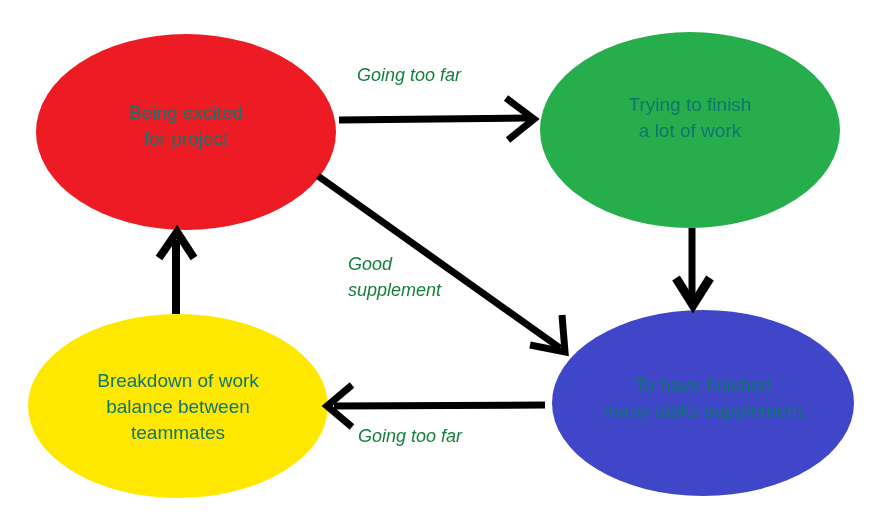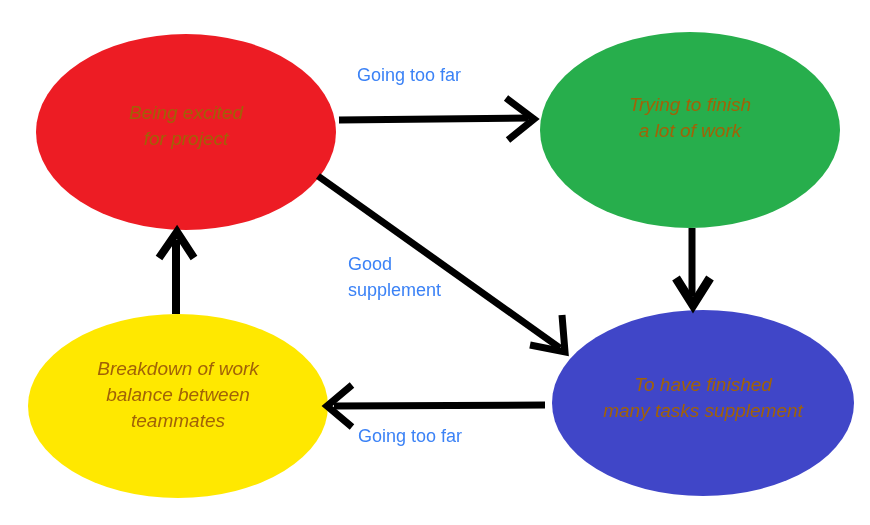--- a/index.html
+++ b/index.html
@@ -18,41 +18,41 @@
   #diagram-svg {
     position: absolute;
     left: 0;
     top: 0;
     width: 870px;
     height: 525px;
   }
   .node-label {
     position: absolute;
     text-align: center;
-    color: #a16207;
+    color: #0f766e;
     font-family: "Liberation Sans", sans-serif;
     font-size: 19px;
     line-height: 1.38;
     white-space: pre-line;
     pointer-events: none;
-    font-style: italic;
   }
   .edge-label {
     position: absolute;
-    color: #3b82f6;
+    color: #15803d;
     font-family: "Liberation Sans", sans-serif;
+    font-style: italic;
     font-size: 18px;
     line-height: 1.42;
     white-space: pre-line;
   }
   
   #label-red      { left:  36px; top: 100px; width: 300px; }
   #label-green    { left: 540px; top: 92px; width: 300px; }
   #label-blue     { left: 548px; top: 372px; width: 310px; }
-  #label-yellow   { left:  28px; top: 356px; width: 300px; }
+  #label-yellow   { left:  28px; top: 368px; width: 300px; }
   
   #label-edge-top      { left: 357px; top:  63px; }
   #label-edge-right    { left: 718px; top: 226px; }
   #label-edge-bottom   { left: 358px; top: 424px; }
   #label-edge-left     { left:  40px; top: 242px; }
   #label-edge-diagonal { left: 348px; top: 252px; }
 </style>
 </head>
 <body>
 

